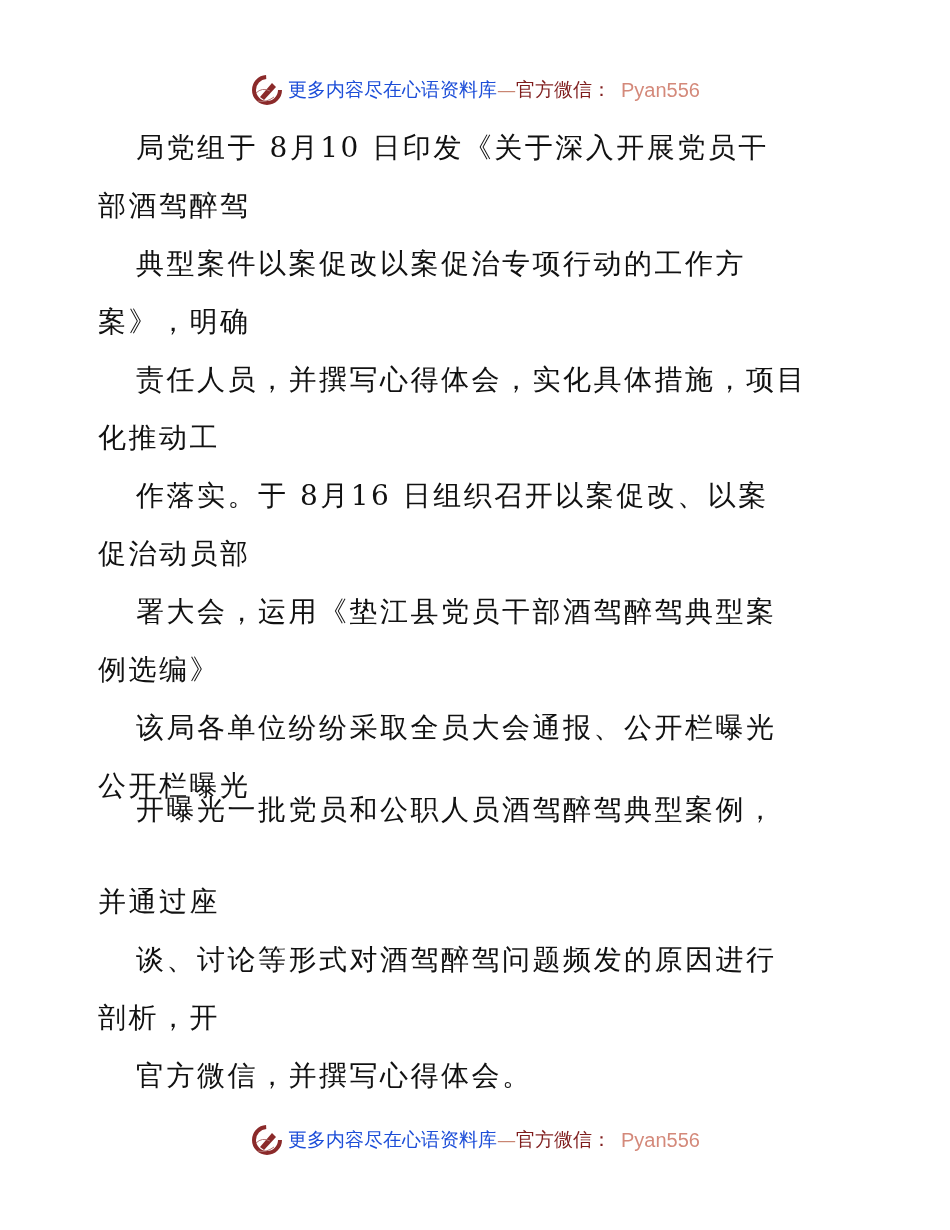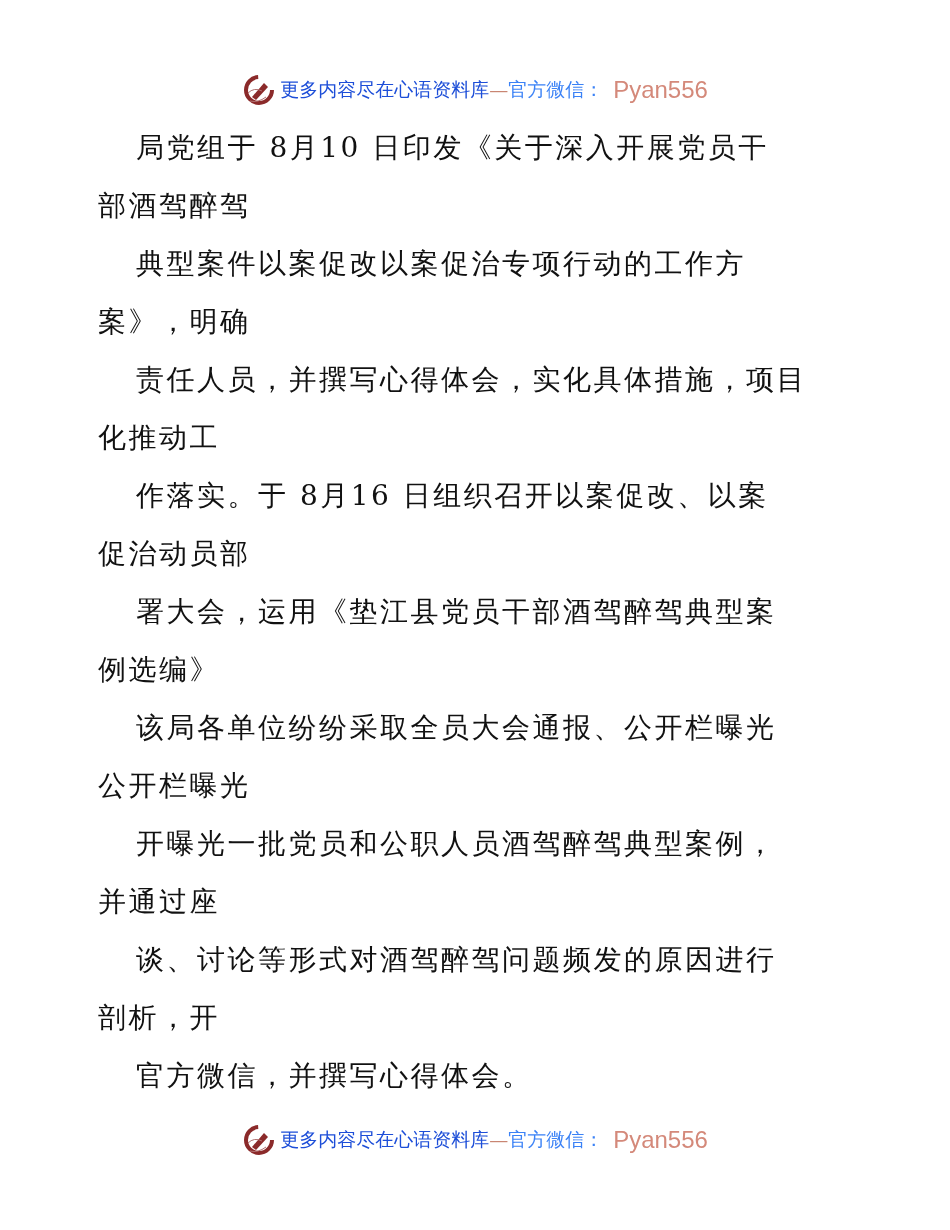--- a/index.html
+++ b/index.html
@@ -3,22 +3,22 @@
 <meta charset="utf-8">
 <style>
   html, body { margin: 0; padding: 0; background: #ffffff; }
   body { width: 950px; height: 1230px; position: relative; overflow: hidden; font-family: "DejaVu Serif", "Liberation Serif", serif; color: #111; }
   .banner { position: absolute; left: 0; width: 950px; height: 36px; display: flex; align-items: center; justify-content: center; }
   .banner.top { top: 72px; }
   .banner.bottom { top: 1122px; }
   .logo { width: 34px; height: 34px; margin-right: 4px; }
   .banner-red { color: #1d4ed8; font-size: 19px; font-family: "DejaVu Serif", serif; letter-spacing: 0px; }
   .banner-dash { color: #c98572; font-size: 19px; }
-  .banner-gray { color: #3b82f6; font-size: 19px; font-family: "DejaVu Serif", serif; }
-  .banner-id { color: #d4897a; font-size: 24px; font-family: "Liberation Sans", sans-serif; margin-left: 10px; }
+  .banner-gray { color: #7f1d1d; font-size: 19px; font-family: "DejaVu Serif", serif; }
+  .banner-id { color: #d4897a; font-size: 20px; font-family: "Liberation Sans", sans-serif; margin-left: 10px; }
   .content { position: absolute; left: 0; top: 118px; width: 950px; }
   .line { position: absolute; font-size: 28px; line-height: 40px; white-space: nowrap; letter-spacing: 2.5px; font-family: "DejaVu Serif", "Liberation Serif", serif; }
   .ind { left: 136px; }
   .noind { left: 98px; }
 </style>
 </head>
 <body>
 
 <div class="banner top">
   <svg class="logo" viewBox="0 0 34 34">
@@ -39,21 +39,21 @@
   <div class="line ind" style="top:126px">典型案件以案促改以案促治专项行动的工作方</div>
   <div class="line noind" style="top:184px">案》，明确</div>
   <div class="line ind" style="top:242px">责任人员，并撰写心得体会，实化具体措施，项目</div>
   <div class="line noind" style="top:300px">化推动工</div>
   <div class="line ind" style="top:358px">作落实。于 8月16 日组织召开以案促改、以案</div>
   <div class="line noind" style="top:416px">促治动员部</div>
   <div class="line ind" style="top:474px">署大会，运用《垫江县党员干部酒驾醉驾典型案</div>
   <div class="line noind" style="top:532px">例选编》</div>
   <div class="line ind" style="top:590px">该局各单位纷纷采取全员大会通报、公开栏曝光</div>
   <div class="line noind" style="top:648px">公开栏曝光</div>
-  <div class="line ind" style="top:706px">开曝光一批党员和公职人员酒驾醉驾典型案例，</div>
+  <div class="line ind" style="top:672px">开曝光一批党员和公职人员酒驾醉驾典型案例，</div>
   <div class="line noind" style="top:764px">并通过座</div>
   <div class="line ind" style="top:822px">谈、讨论等形式对酒驾醉驾问题频发的原因进行</div>
   <div class="line noind" style="top:880px">剖析，开</div>
   <div class="line ind" style="top:938px">官方微信，并撰写心得体会。</div>
 </div>
 
 <div class="banner bottom">
   <svg class="logo" viewBox="0 0 34 34">
     <circle cx="17" cy="17" r="13" fill="none" stroke="#8b2a2a" stroke-width="4" stroke-dasharray="60 22"></circle>
     <path d="M10 24 L22 10 L26 14 L14 27 Z" fill="#8b2a2a"></path>

